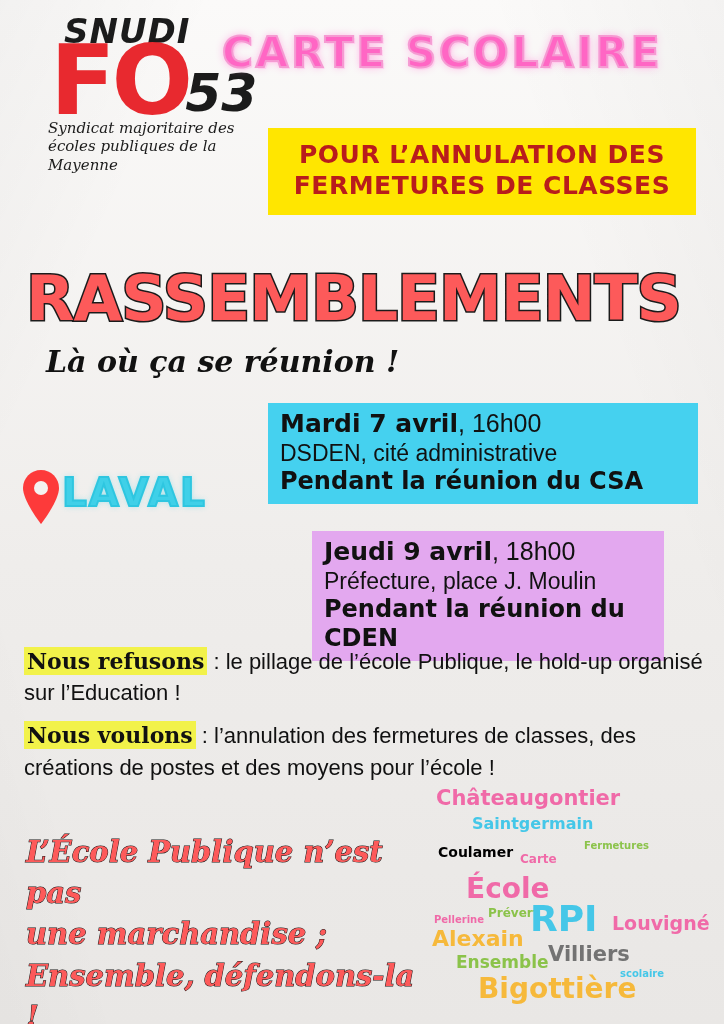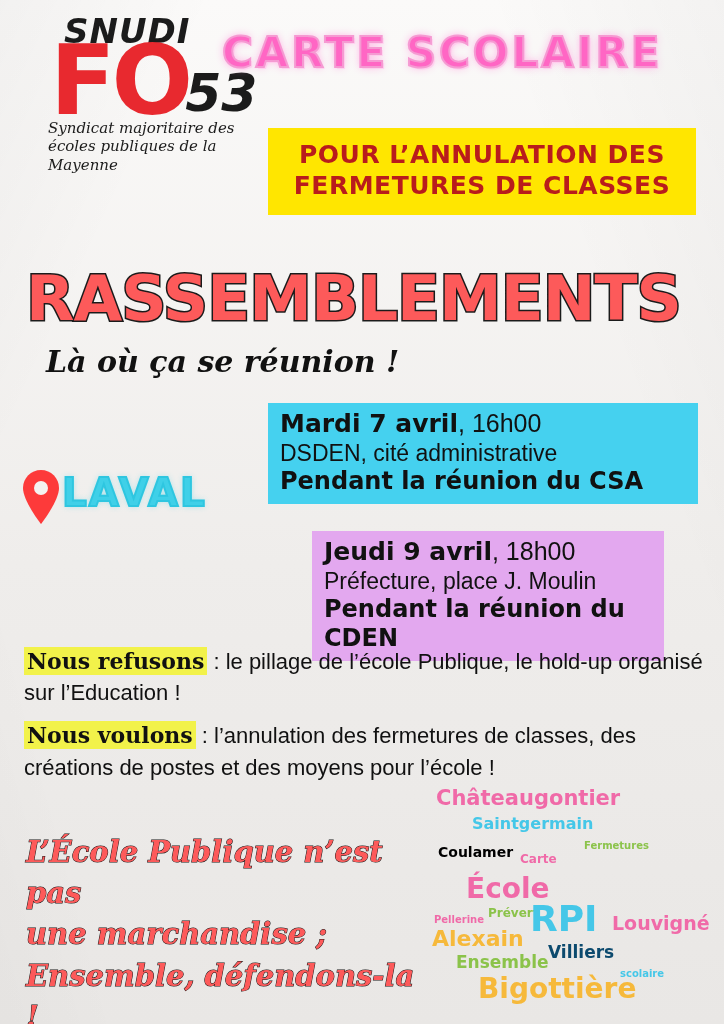--- a/index.html
+++ b/index.html
@@ -308,18 +308,18 @@
       <span style="left: 14px; top: 58px; font-size: 14px; color: #000000;">Coulamer</span>
       <span style="left: 96px; top: 66px; font-size: 12px; color: rgb(240, 106, 168);">Carte</span>
       <span style="left: 160px; top: 54px; font-size: 10px; color: rgb(139, 195, 74);">Fermetures</span>
       <span style="left: 42px; top: 86px; font-size: 28px; color: rgb(240, 106, 168);">École</span>
       <span style="left: 64px; top: 120px; font-size: 12px; color: rgb(139, 195, 74);">Prévert</span>
       <span style="left: 10px; top: 128px; font-size: 10px; color: rgb(240, 106, 168);">Pellerine</span>
       <span style="left: 106px; top: 112px; font-size: 36px; color: rgb(69, 199, 232);">RPI</span>
       <span style="left: 188px; top: 126px; font-size: 19px; color: rgb(240, 106, 168);">Louvigné</span>
       <span style="left: 8px; top: 140px; font-size: 22px; color: rgb(246, 185, 59);">Alexain</span>
       <span style="left: 32px; top: 166px; font-size: 17px; color: rgb(139, 195, 74);">Ensemble</span>
-      <span style="left: 124px; top: 156px; font-size: 17px; color: #0c4a6e;">Villiers</span>
+      <span style="left: 124px; top: 156px; font-size: 21px; color: #737373;">Villiers</span>
       <span style="left: 54px; top: 186px; font-size: 28px; color: rgb(246, 185, 59);">Bigottière</span>
       <span style="left: 196px; top: 182px; font-size: 10px; color: rgb(69, 199, 232);">scolaire</span>
     </div>
 
 </div>
 
 </body></html>

